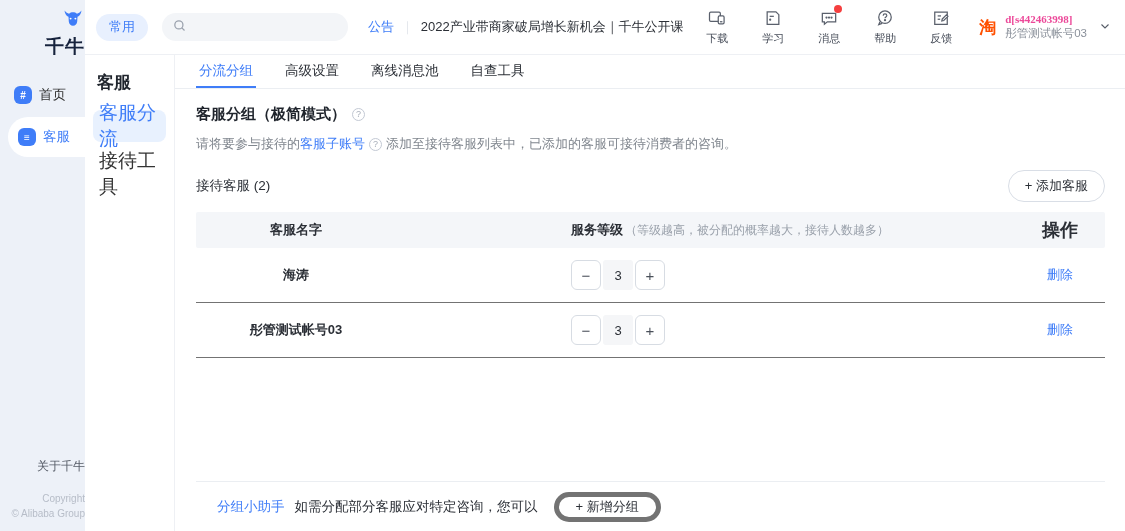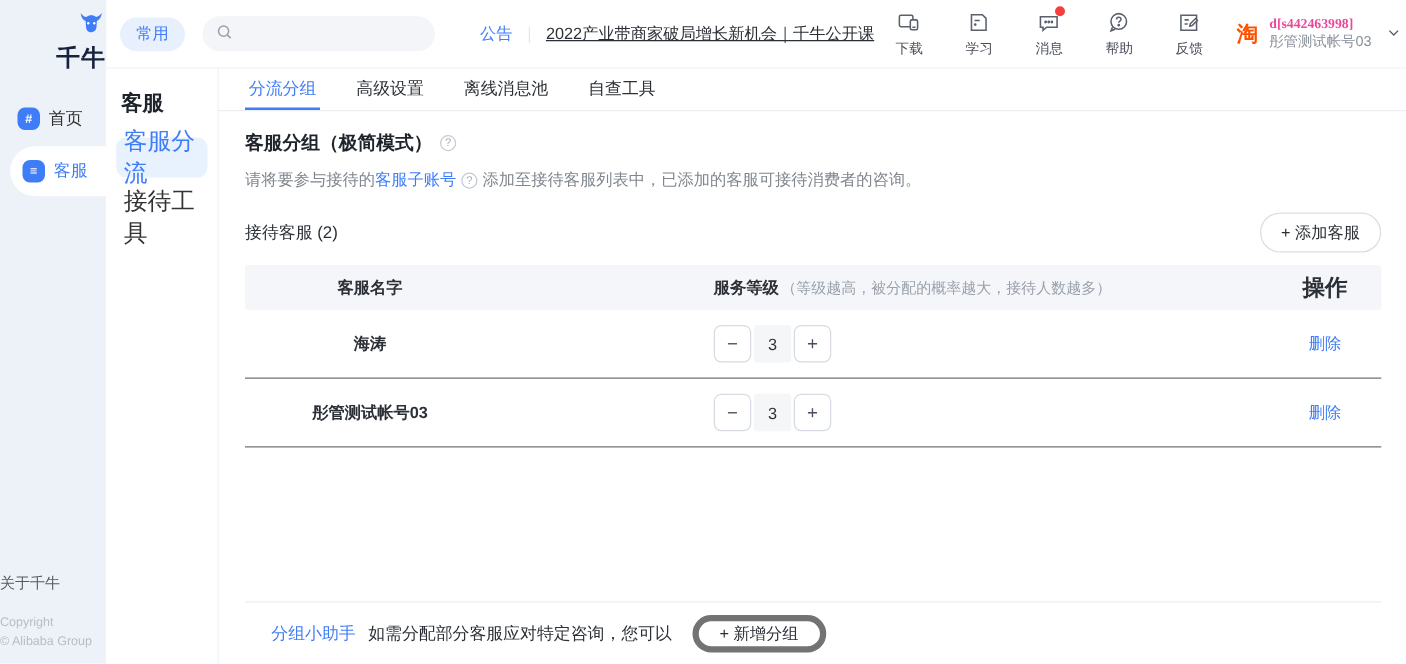--- a/index.html
+++ b/index.html
@@ -13,45 +13,45 @@
   .logo-cell { width:85px; height:55px; background:#edf1f8; padding:7px 0 0 12px; flex:none; }
   .logo-row { display:flex; align-items:flex-end;flex-direction:column; }
   .logo-title { font-size:19px; font-weight:bold; color:#17233d; margin-left:3px; letter-spacing:1px; }
   .logo-tagline { font-size:9px; color:#9aa3b5; margin-top:2px; letter-spacing:1px; }
   .quick-btn { margin-left:11px; height:27px; padding:0 13px; border:none; border-radius:14px;
     background:#e8f0fe; color:#3f7df8; font-size:13px; cursor:pointer; flex:none; }
   .searchbox { margin-left:14px; width:186px; height:28px; border-radius:14px; background:#f3f5f8;
     display:flex; align-items:center; padding:0 10px; flex:none; }
   .searchbox input { border:none; outline:none; background:transparent; flex:1; min-width:0;
     font-size:12px; margin-left:6px; color:#333; }
-  .announce { margin-left:36px; display:flex; align-items:flex-start; white-space:nowrap; }
+  .announce { margin-left:20px; display:flex; align-items:flex-start; white-space:nowrap; }
   .announce .tag { color:#3f7df8; }
   .announce .sep { color:#dfe3e9; margin:0 7px; }
-  .announce .txt { color:#2b2f36; cursor:pointer;text-decoration:underline; }
+  .announce .txt { color:#2b2f36; cursor:pointer; }
   .tb-actions { margin-left:auto; display:flex; flex:none; }
   .tb-action { width:56px; display:flex; flex-direction:column; align-items:center; cursor:pointer; position:relative; }
   .tb-action svg { display:block; }
   .tb-action .lbl { font-size:11px; color:#474d59; margin-top:3px; }
   .badge-dot { position:absolute; top:-3px; right:15px; width:8px; height:8px; border-radius:50%; background:#f53f3f; }
   .account { display:flex; align-items:center; margin-left:10px; cursor:pointer; flex:none; }
   .tao { color:#ff5000; font-size:17px; font-weight:bold; line-height:1; }
   .acct-texts { margin-left:9px; }
   .acct-id { font-size:11px; font-weight:bold; color:#ec4899;font-family:Liberation Serif, serif; }
   .acct-name { font-size:11.5px; color:#8a909a; margin-top:1px; }
   .chev { margin:0 14px 0 12px; color:#555; }
   
   .page { display:flex; height:476px; }
   .sidebar { width:85px; background:#edf1f8; flex:none; display:flex; flex-direction:column; padding-top:20px; }
   .side-item { height:40px; display:flex; align-items:center; padding-left:14px; cursor:pointer; margin-bottom:2px; }
   .side-item .mini { width:18px; height:18px; border-radius:6px; background:#3f7df8; color:#fff;
     display:flex; align-items:center; justify-content:center; font-size:10px; font-weight:bold; flex:none; }
   .side-item .t { margin-left:7px; font-size:13.5px; color:#333; }
   .side-item.active { background:#fff; border-radius:20px 0 0 20px; margin-left:8px; padding-left:10px; }
   .side-item.active .t { color:#3f7df8; }
-  .side-bottom { margin-top:auto; text-align:left; padding-bottom:10px; }
+  .side-bottom { margin-top:auto; text-align:right; padding-bottom:10px; }
   .about { font-size:12px; color:#555b66; margin-bottom:16px; cursor:pointer; }
   .copyright { font-size:10px; color:#b7bdc8; line-height:1.5; }
   .subnav { width:90px; border-right:1px solid #eef0f4; flex:none; padding:16px 8px 0 8px; background:#fff; }
   .subnav-title { font-size:17px; font-weight:bold; color:#1f242c; margin-left:4px; }
   .subnav-item { margin-top:16px; height:32px; border-radius:8px; display:flex; align-items:center;
     padding-left:6px; font-size:19px; color:#333; cursor:pointer; }
   .subnav-item.active { background:#e8f1fe; color:#3f7df8; }
   
   .main { flex:1; display:flex; flex-direction:column; background:#fff; min-width:0; }
   .tabs { height:34px; padding:0 21px; border-bottom:1px solid #ebeef2; display:flex; flex:none; }

